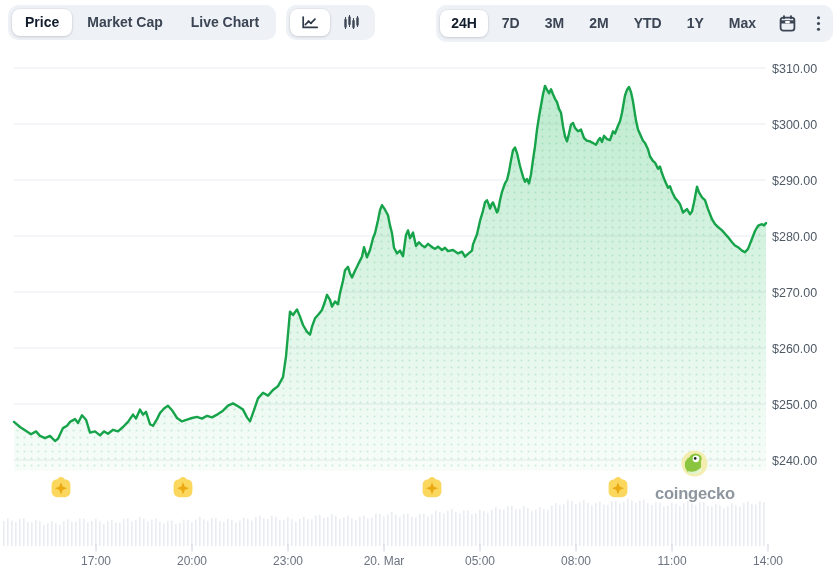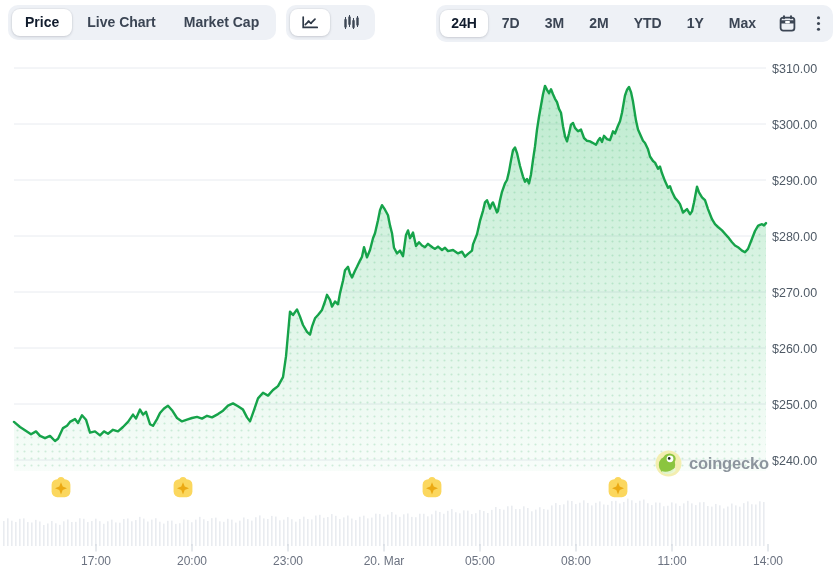--- a/index.html
+++ b/index.html
@@ -31,34 +31,34 @@
   }
   .segicon.selected{
     background:#ffffff;
     box-shadow:0 1px 3px rgba(16,24,40,.14),0 0 0 1px rgba(16,24,40,.03);
   }
   .ranges{margin-left:auto;gap:3px;}
   .ranges .seg{padding:5px 11px;}
   .iconbtn{border:0;background:transparent;cursor:pointer;border-radius:8px;padding:5px 8px;display:flex;align-items:center;line-height:0;}
   #chart{position:absolute;left:0;top:0;}
   .watermark{
-    position:absolute;left:655px;top:450px;display:flex;align-items:center;gap:7px;z-index:4;
+    position:absolute;left:655px;top:450px;display:flex;align-items:center;gap:7px;z-index:4;flex-direction:column;
   }
   .watermark .wm-text{
     font-size:16.5px;font-weight:700;color:#8d959e;letter-spacing:-0.2px;
   }
 </style>
 </head>
 <body>
 
 <div class="toolbar">
   <div class="seg-group">
     <button class="seg selected">Price</button>
+    <button class="seg">Market Cap</button>
     <button class="seg">Live Chart</button>
-    <button class="seg">Market Cap</button>
   </div>
 
   <div class="seg-group">
     <button class="segicon selected">
       <span>
         <svg width="20" height="17" viewBox="0 0 20 17">
           <path d="M3.2 3 V13.4 H17.2" fill="none" stroke="#2f3947" stroke-width="1.7" stroke-linecap="round"></path>
           <path d="M5.3 10.6 L8.6 7.4 L11 9.2 L15 5.2" fill="none" stroke="#2f3947" stroke-width="1.7" stroke-linecap="round" stroke-linejoin="round"></path>
           <circle cx="8.6" cy="7.4" r="1.1" fill="#2f3947"></circle>
           <circle cx="11" cy="9.2" r="1.1" fill="#2f3947"></circle>

